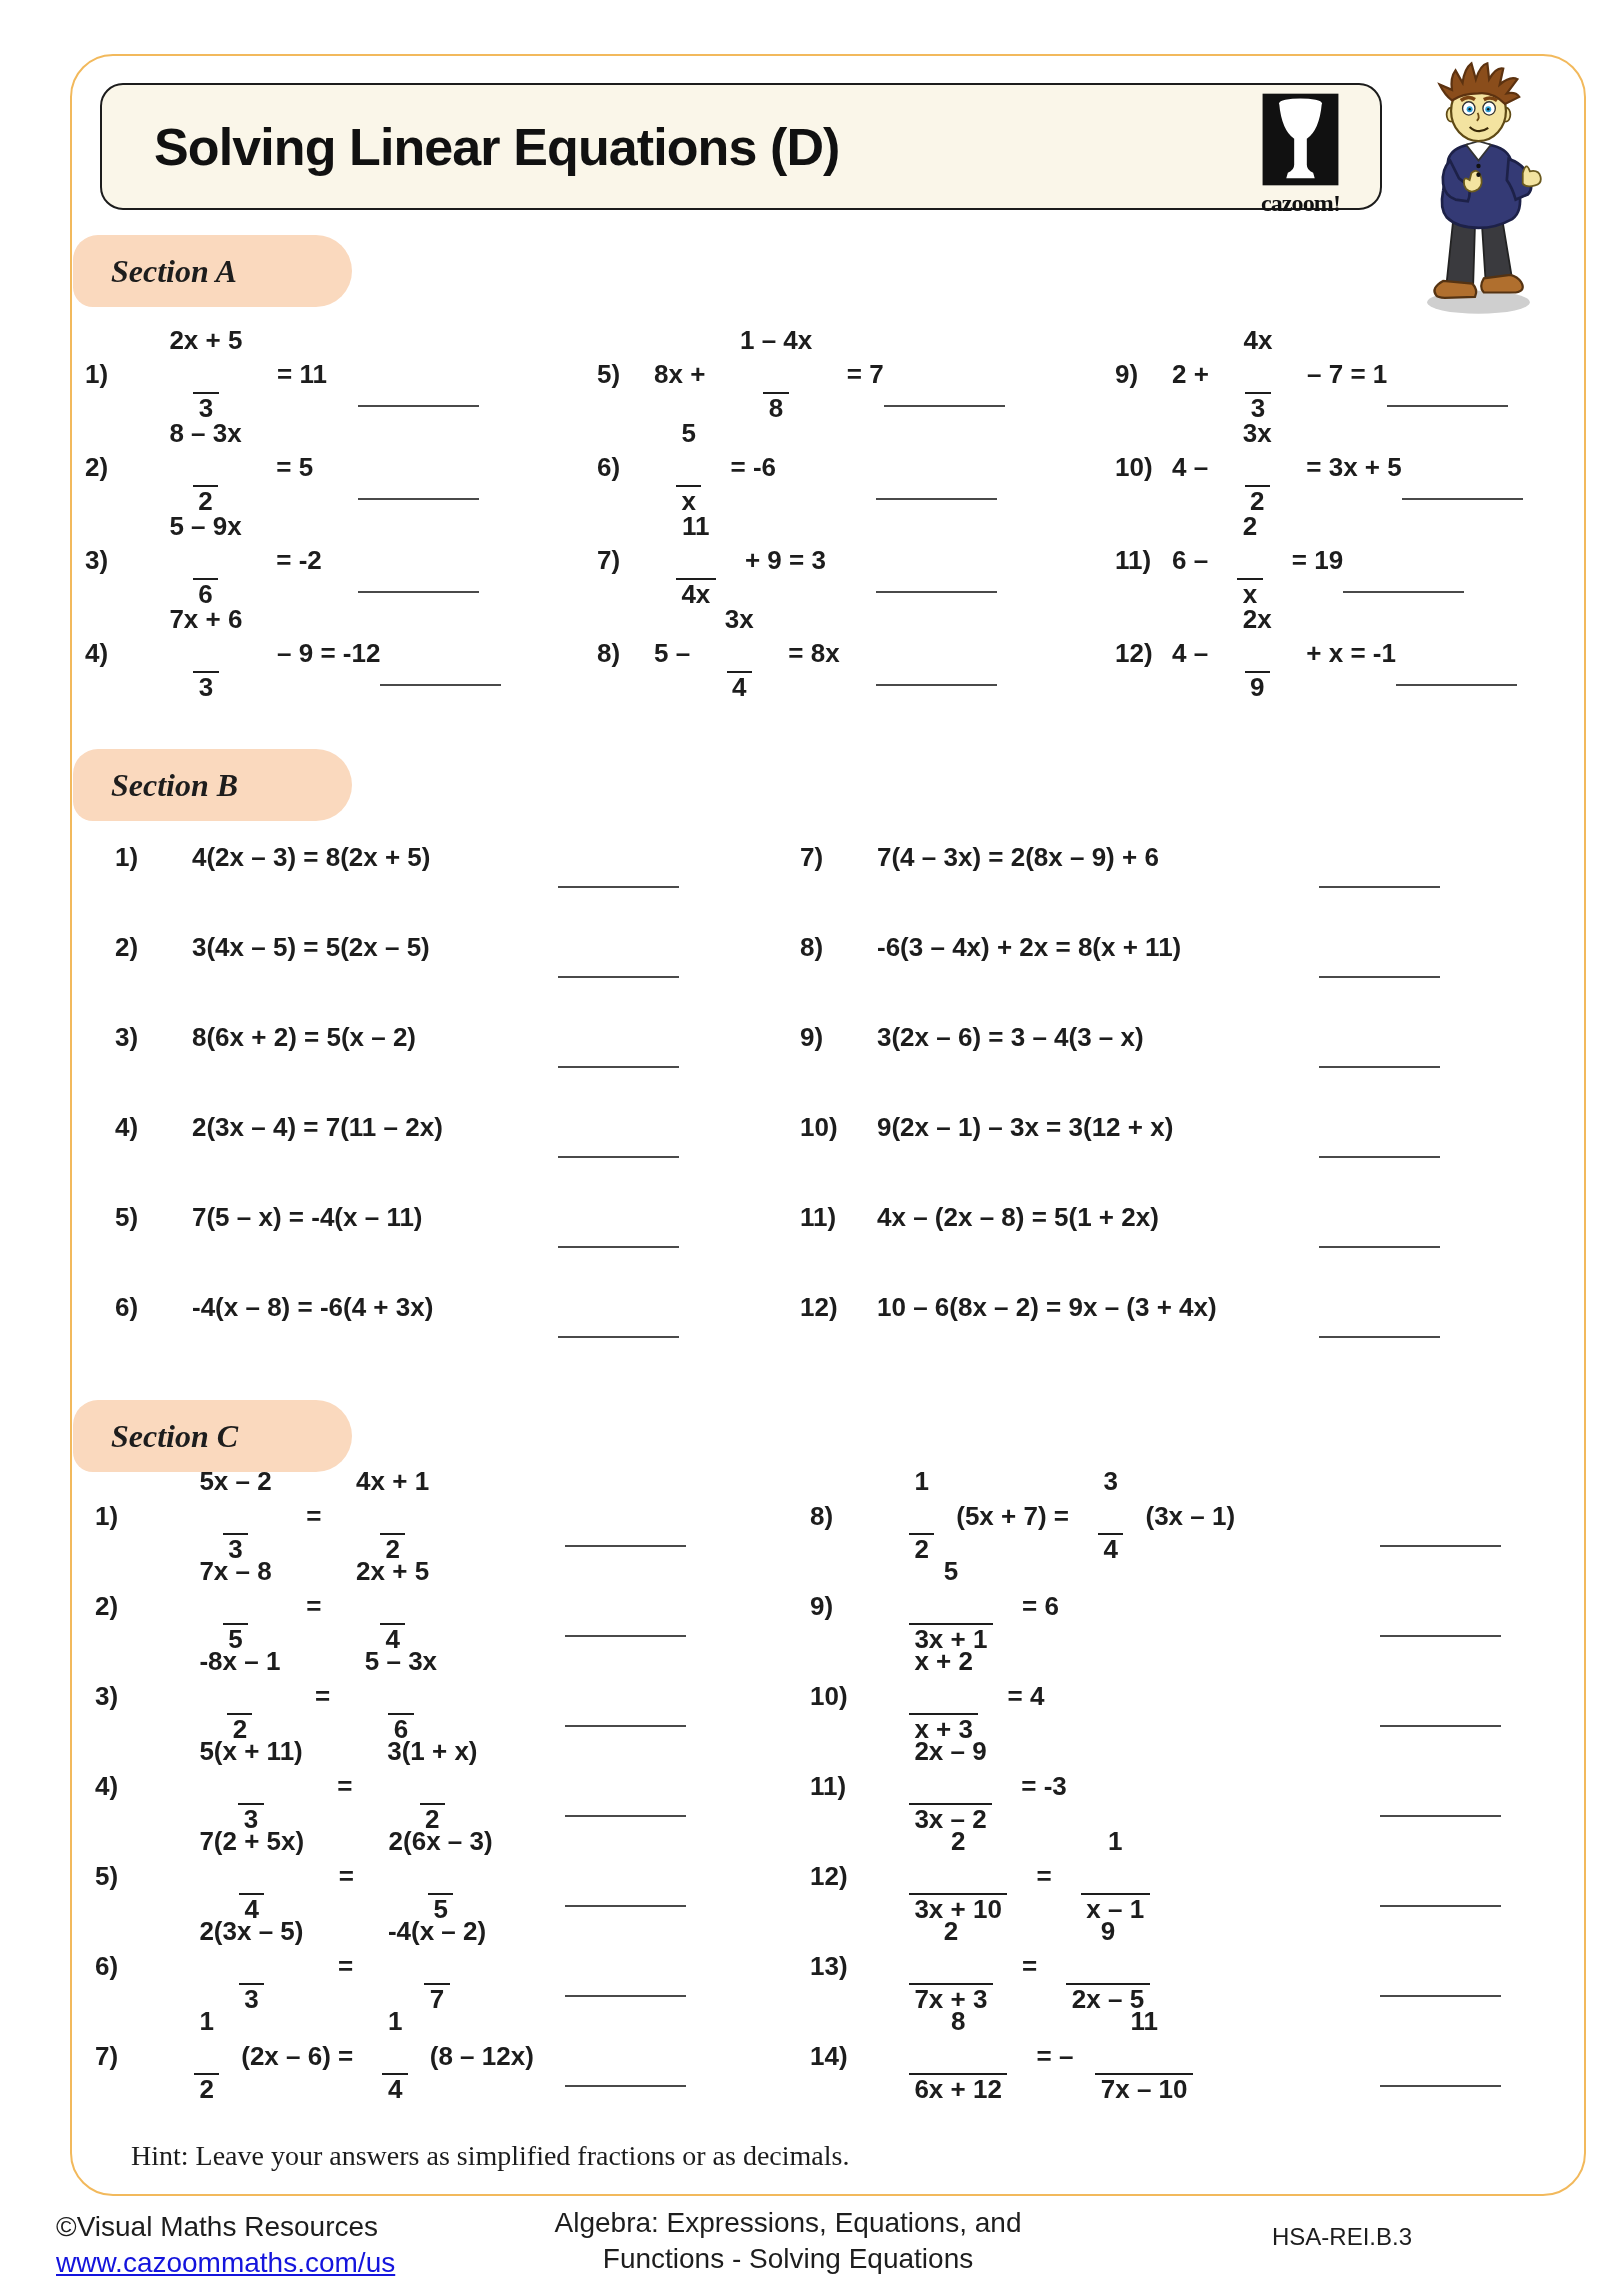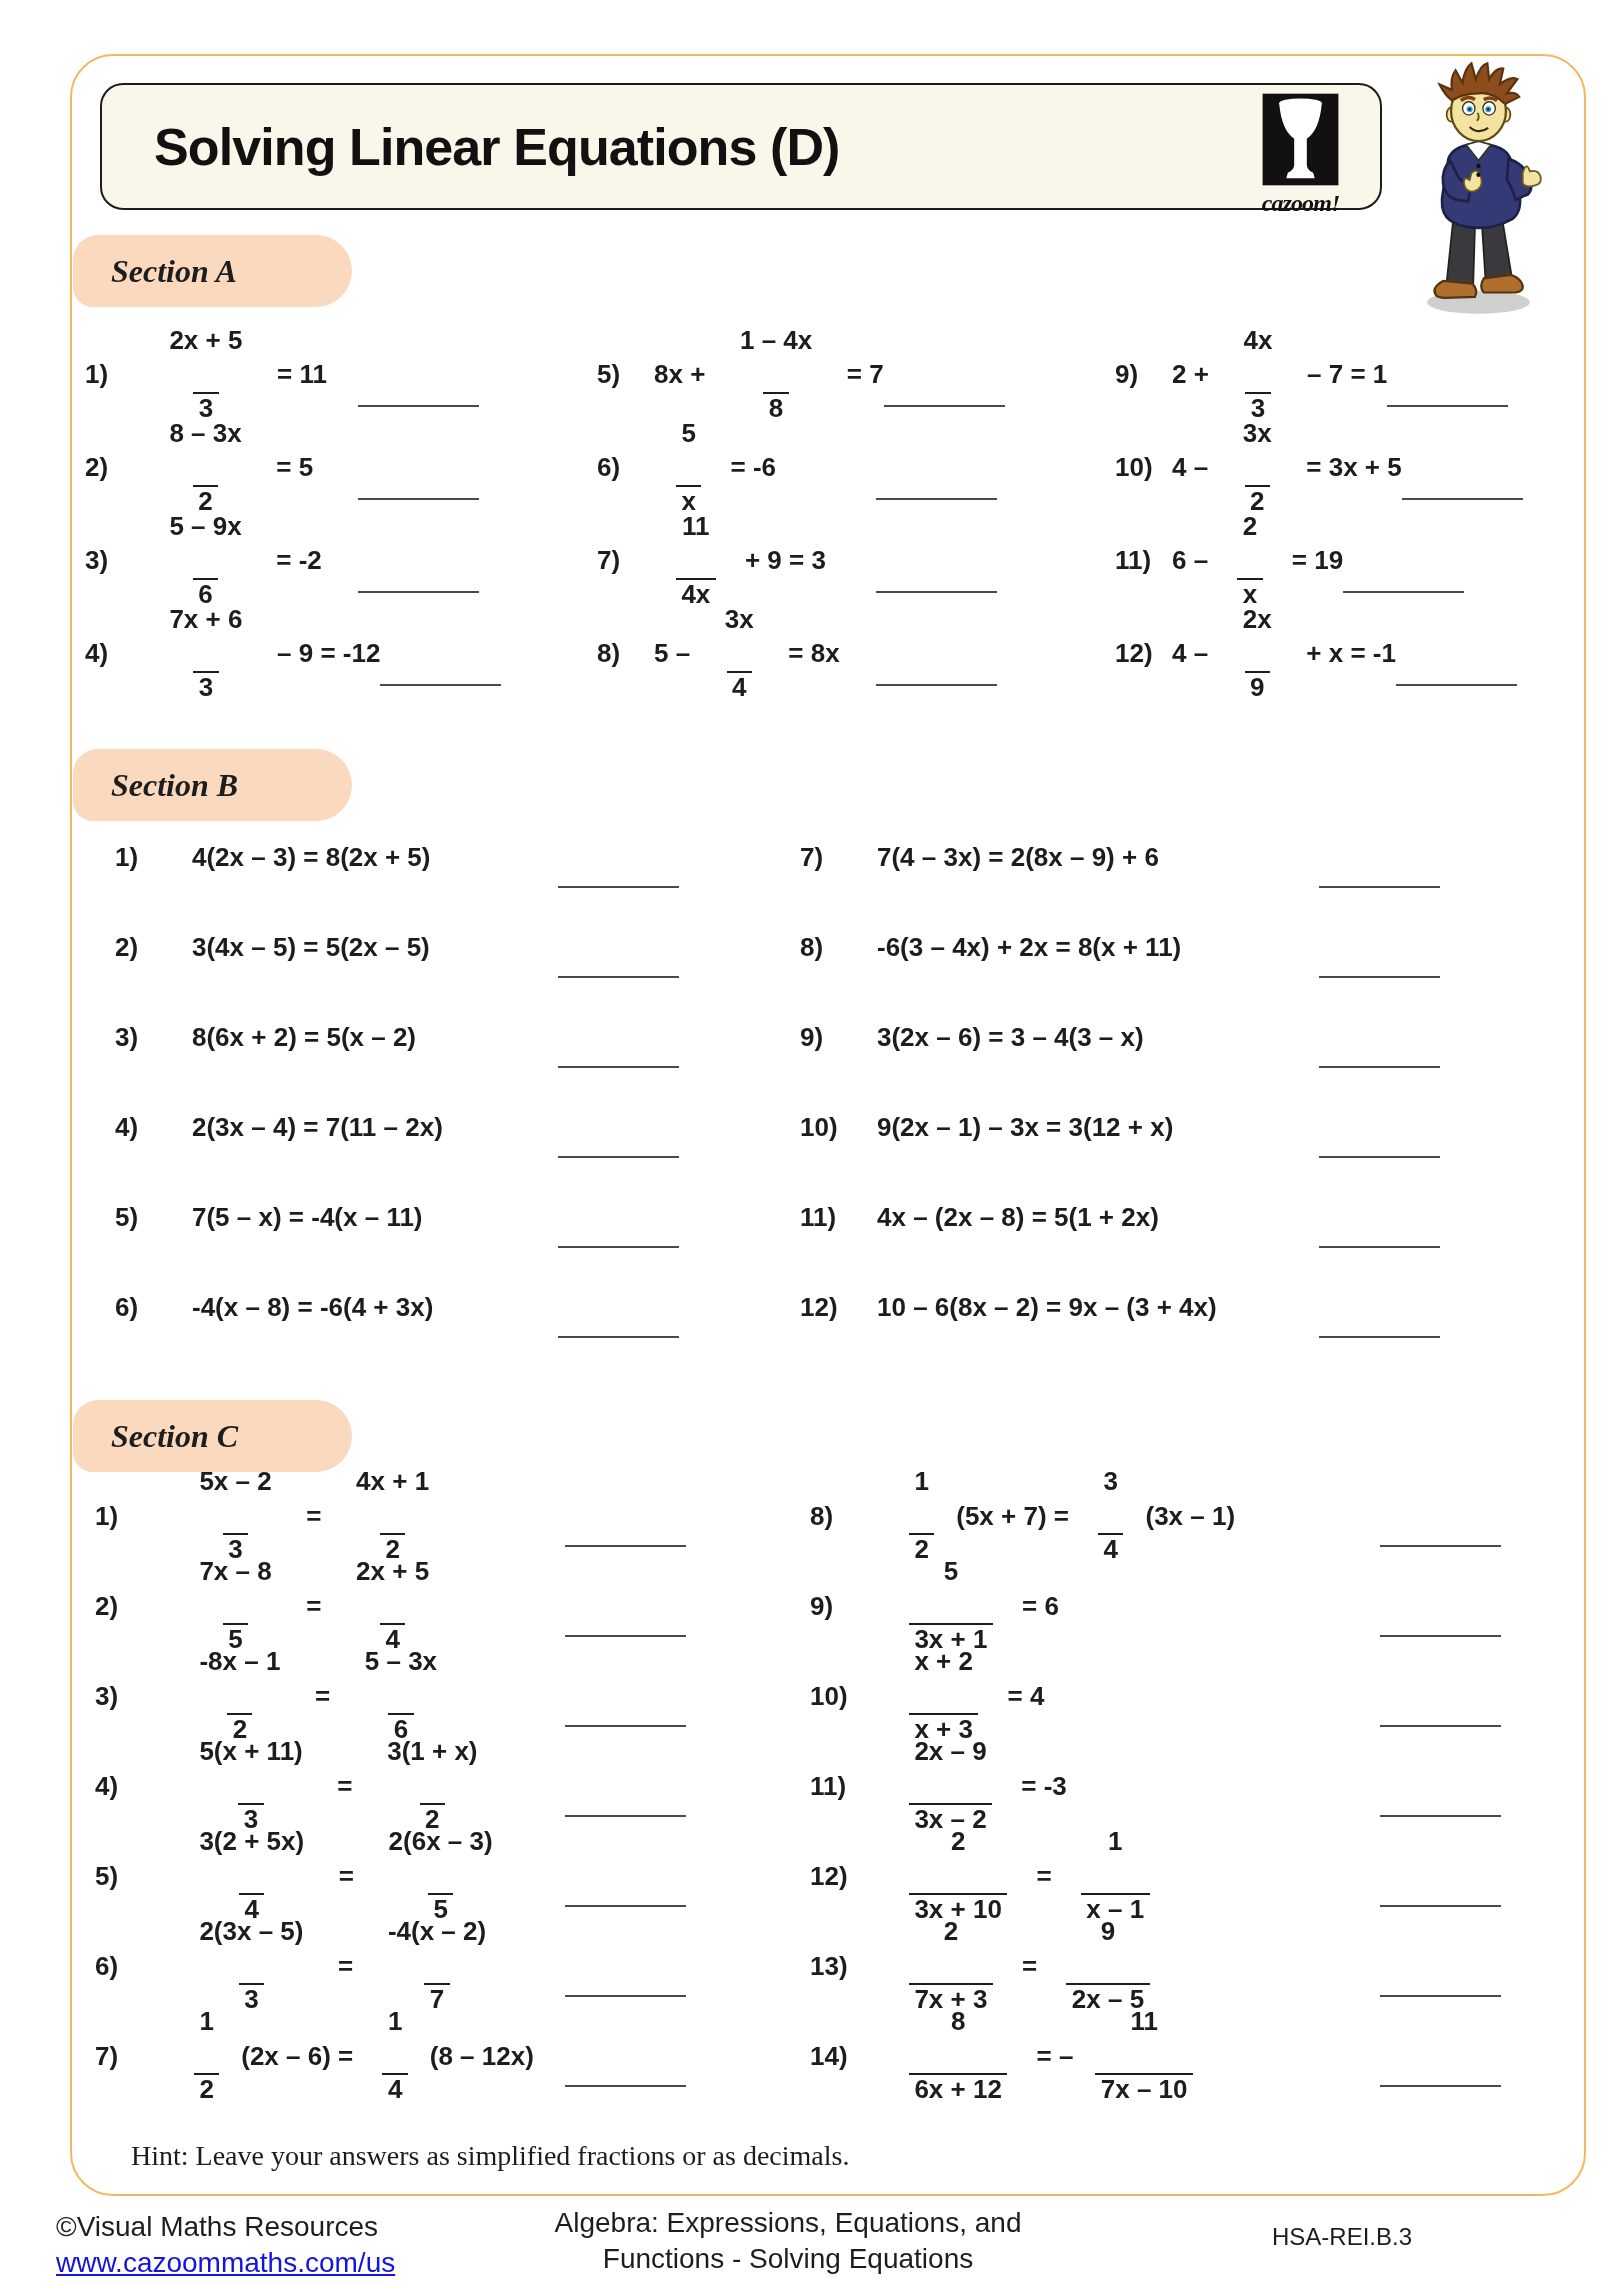--- a/index.html
+++ b/index.html
@@ -15,21 +15,21 @@
     position:absolute;left:100px;top:83px;width:1282px;height:127px;
     background:#FAF6E9;border:2.7px solid #1c1c1c;border-radius:23px;
     display:flex;align-items:center;padding-left:52px;box-sizing:border-box;
   }
   .page-title{font-size:52px;font-weight:bold;letter-spacing:-0.9px;color:#111;}
   .logo{
     position:absolute;left:1136px;top:7.2px;width:125px;text-align:center;line-height:1;
   }
   .logo-text{
     font-family:"Liberation Serif", serif;font-weight:bold;font-size:24px;
-    letter-spacing:-0.9px;color:#111;display:block;margin-top:1.8px;font-style:italic;
+    letter-spacing:-0.9px;color:#111;display:block;margin-top:1.8px;
   }
   .mascot{position:absolute;left:1390px;top:59px;width:177px;height:267px;}
   .sec-pill{
     position:absolute;left:73px;height:72px;background:#FAD9BE;
     border-radius:27px 39px 39px 21.5px;display:flex;align-items:center;
     padding:0 41px 0 38px;box-sizing:border-box;width:279px;
     font-family:"Liberation Serif", serif;font-style:italic;font-weight:bold;
     font-size:32px;color:#1d1d1d;
   }
   #pillA{top:235px;} #pillB{top:749px;} #pillC{top:1400px;}
@@ -256,21 +256,21 @@
       <span class="eq"><span class="frac"><span class="num">-8x – 1</span><span class="den">2</span></span><span class="tx"> = </span><span class="frac"><span class="num">5 – 3x</span><span class="den">6</span></span></span>
       <span class="blank"></span>
     </div>
     <div class="prob">
       <span class="pnum">4)</span>
       <span class="eq"><span class="frac"><span class="num">5(x + 11)</span><span class="den">3</span></span><span class="tx"> = </span><span class="frac"><span class="num">3(1 + x)</span><span class="den">2</span></span></span>
       <span class="blank"></span>
     </div>
     <div class="prob">
       <span class="pnum">5)</span>
-      <span class="eq"><span class="frac"><span class="num">3(2 + 5x)</span><span class="den">4</span></span><span class="tx"> = </span><span class="frac"><span class="num">2(6x – 3)</span><span class="den">5</span></span></span>
+      <span class="eq"><span class="frac"><span class="num">7(2 + 5x)</span><span class="den">4</span></span><span class="tx"> = </span><span class="frac"><span class="num">2(6x – 3)</span><span class="den">5</span></span></span>
       <span class="blank"></span>
     </div>
     <div class="prob">
       <span class="pnum">6)</span>
       <span class="eq"><span class="frac"><span class="num">2(3x – 5)</span><span class="den">3</span></span><span class="tx"> = </span><span class="frac"><span class="num">-4(x – 2)</span><span class="den">7</span></span></span>
       <span class="blank"></span>
     </div>
     <div class="prob">
       <span class="pnum">7)</span>
       <span class="eq"><span class="frac"><span class="num">1</span><span class="den">2</span></span><span class="tx">(2x – 6) = </span><span class="frac"><span class="num">1</span><span class="den">4</span></span><span class="tx">(8 – 12x)</span></span>

